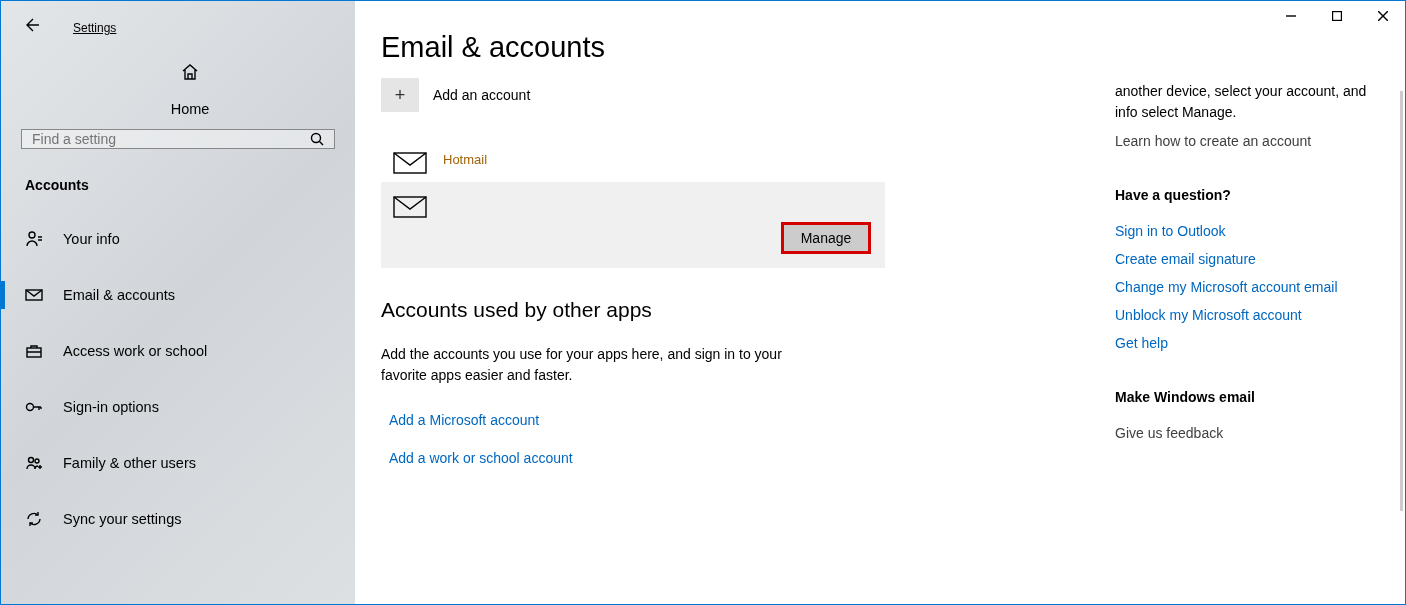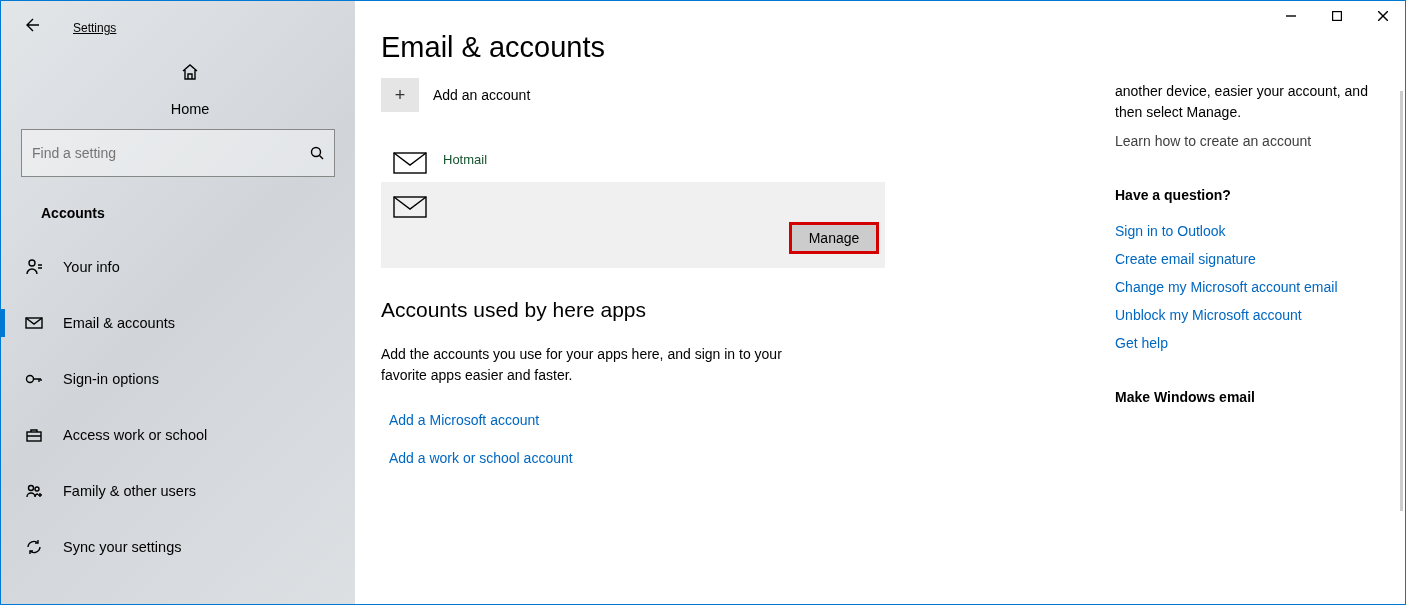--- a/index.html
+++ b/index.html
@@ -15,45 +15,45 @@
   .sidebar { width: 354px; background: linear-gradient(135deg, #e3e6e9 0%, #d1d5d9 50%, #dde0e3 100%); display: flex; flex-direction: column; padding-top: 8px; position: relative; }
   .back-btn { width: 44px; height: 32px; display: flex; align-items: center; justify-content: center; margin-left: 8px; cursor: default; }
   .settings-label { font-size: 12px; margin-left: 72px; margin-top: -20px; color: #000; text-decoration: underline; }
 
   .nav-row { display: flex; align-items: center; height: 40px; padding-left: 24px; gap: 20px; cursor: default; font-size: 14.5px; color: #000; }
   .nav-row.tall { height: 48px; flex-direction: column; }
   .nav-row .icon { width: 18px; height: 18px; display: flex; align-items: center; justify-content: center; flex-shrink: 0; }
   .nav-row.selected { position: relative; }
   .nav-row.selected::before { content: ""; position: absolute; left: 0; top: 8px; bottom: 8px; width: 4px; background: #0078d4; }
 
-  .search-box { margin: 18px 20px 18px 20px; height: 48px; border: 1px solid #888; background: rgba(255,255,255,0.4); display: flex; align-items: center; padding: 0 10px; }
+  .search-box { margin: 18px 20px 18px 20px; height: 20px; border: 1px solid #888; background: rgba(255,255,255,0.4); display: flex; align-items: center; padding: 0 10px; }
   .search-box input { flex: 1; border: none; background: transparent; outline: none; font-size: 14px; }
   .search-box .sicon { width: 14px; height: 14px; }
 
-  .category { font-size: 14px; font-weight: 600; padding: 10px 24px 18px 40px; }
+  .category { font-size: 14px; font-weight: 600; padding: 10px 24px 18px 24px; }
 
   .nav-list { display: flex; flex-direction: column; gap: 12px; margin-top: 6px; }
   .nav-list .nav-row { height: 44px; }
 
   .main { flex: 1; display: flex; position: relative; background: #fff; }
   .content { flex: 1; padding: 30px 0 0 26px; }
   .content h1 { font-size: 29px; font-weight: 400; margin-bottom: 10px; }
 
   .add-row { display: flex; align-items: center; gap: 14px; height: 42px; }
   .plus-box { width: 38px; height: 34px; background: #e5e5e5; display: flex; align-items: center; justify-content: center; font-size: 18px; color: #333; }
   .add-row .lbl { font-size: 14px; }
 
   .acct-row { display: flex; align-items: flex-start; gap: 14px; padding: 14px 10px 8px 10px; width: 504px; }
   .acct-row.selected { background: #f0f0f0; padding-bottom: 50px; position: relative; }
   .mail-icon { width: 38px; display: flex; justify-content: center; margin-top: 0; }
   .acct-text { display: flex; flex-direction: column; gap: 2px; font-size: 14px; }
   .acct-text .name-blank { width: 140px; height: 18px; background: #fff; }
-  .acct-text .provider { color: #14532d; font-size: 13px; }
-
-  .manage-btn { position: absolute; right: 6px; bottom: 14px; width: 90px; height: 32px; background: #ccc; border: 3px solid #d40000; display: flex; align-items: center; justify-content: center; font-size: 14px; cursor: default; }
+  .acct-text .provider { color: #a16207; font-size: 13px; }
+
+  .manage-btn { position: absolute; right: 14px; bottom: 14px; width: 90px; height: 32px; background: #ccc; border: 3px solid #d40000; display: flex; align-items: center; justify-content: center; font-size: 14px; cursor: default; }
 
   h2.sub { font-size: 21px; font-weight: 400; margin-top: 30px; margin-bottom: 22px; }
   .desc { font-size: 14px; line-height: 1.5; max-width: 440px; margin-bottom: 26px; }
   .link { color: #0067c0; font-size: 14px; display: block; margin-bottom: 22px; cursor: default; margin-left: 8px; }
 
   .rightcol { width: 290px; padding: 80px 30px 0 0; font-size: 14px; }
   .rightcol .info { line-height: 1.5; margin-bottom: 10px; }
   .rightcol .link-sm { color: #404040; display: block; margin-bottom: 12px; cursor: default; font-size: 14px; }
   .rightcol .qhead { font-size: 14px; font-weight: 600; margin-top: 38px; margin-bottom: 20px; }
   .rightcol .link-list a { display: block; color: #0067c0; margin-bottom: 12px; cursor: default; font-size: 14px; }
@@ -133,34 +133,34 @@
             <svg viewBox="0 0 18 18">
               <rect x="1" y="4" width="16" height="10"></rect>
               <path d="M1 4l8 6 8-6"></path>
             </svg>
           </span>
         <span>Email &amp; accounts</span>
       </div>
       <div class="nav-row">
         <span class="icon">
             <svg viewBox="0 0 18 18">
+              <rect x="2" y="6" width="14" height="9"></rect>
+              <path d="M6 6V4h6v2M2 10h14"></path>
+            </svg>
+          </span>
+        <span>Access work or school</span>
+      </div>
+      <div class="nav-row">
+        <span class="icon">
+            <svg viewBox="0 0 18 18">
               <circle cx="5" cy="9" r="3.5"></circle>
               <path d="M8 9h8M14 9v3M16 9v2"></path>
             </svg>
           </span>
         <span>Sign-in options</span>
-      </div>
-      <div class="nav-row">
-        <span class="icon">
-            <svg viewBox="0 0 18 18">
-              <rect x="2" y="6" width="14" height="9"></rect>
-              <path d="M6 6V4h6v2M2 10h14"></path>
-            </svg>
-          </span>
-        <span>Access work or school</span>
       </div>
       <div class="nav-row">
         <span class="icon">
             <svg viewBox="0 0 18 18">
               <circle cx="6" cy="6" r="2.5"></circle>
               <circle cx="12" cy="7" r="2"></circle>
               <path d="M2 15c0-2.5 2-4 4-4s4 1.5 4 4M10 15c0-2 1.5-3 3-3M15 11v4M13 13h4"></path>
             </svg>
           </span>
         <span>Family &amp; other users</span>
@@ -205,38 +205,39 @@
           <svg width="34" height="22" viewBox="0 0 34 22" stroke-width="2">
               <rect x="1" y="1" width="32" height="20"></rect>
               <path d="M1 1l16 12L33 1"></path>
             </svg>
         </div>
         <div class="manage-btn">
           <span>Manage</span>
         </div>
       </div>
 
-      <h2 class="sub">Accounts used by here apps</h2>
+      <h2 class="sub">Accounts used by other apps</h2>
       <p class="desc">Add the accounts you use for your apps here, and sign in to your favorite apps easier and faster.</p>
 
       <a class="link">Add a Microsoft account</a>
       <a class="link">Add a work or school account</a>
     </div>
 
     <div class="rightcol">
-      <p class="info">another device, easier your account, and then select Manage.</p>
+      <p class="info">another device, select your account, and info select Manage.</p>
       <a class="link-sm">Learn how to create an account</a>
 
       <div class="qhead">Have a question?</div>
       <div class="link-list">
         <a>Sign in to Outlook</a>
         <a>Create email signature</a>
         <a>Change my Microsoft account email</a>
         <a>Unblock my Microsoft account</a>
         <a>Get help</a>
       </div>
 
       <div class="qhead">Make Windows email</div>
+      <a class="link-sm">Give us feedback</a>
     </div>
 
     <div class="scroll-ind"></div>
   </div>
 </div>
 
 </body></html>

